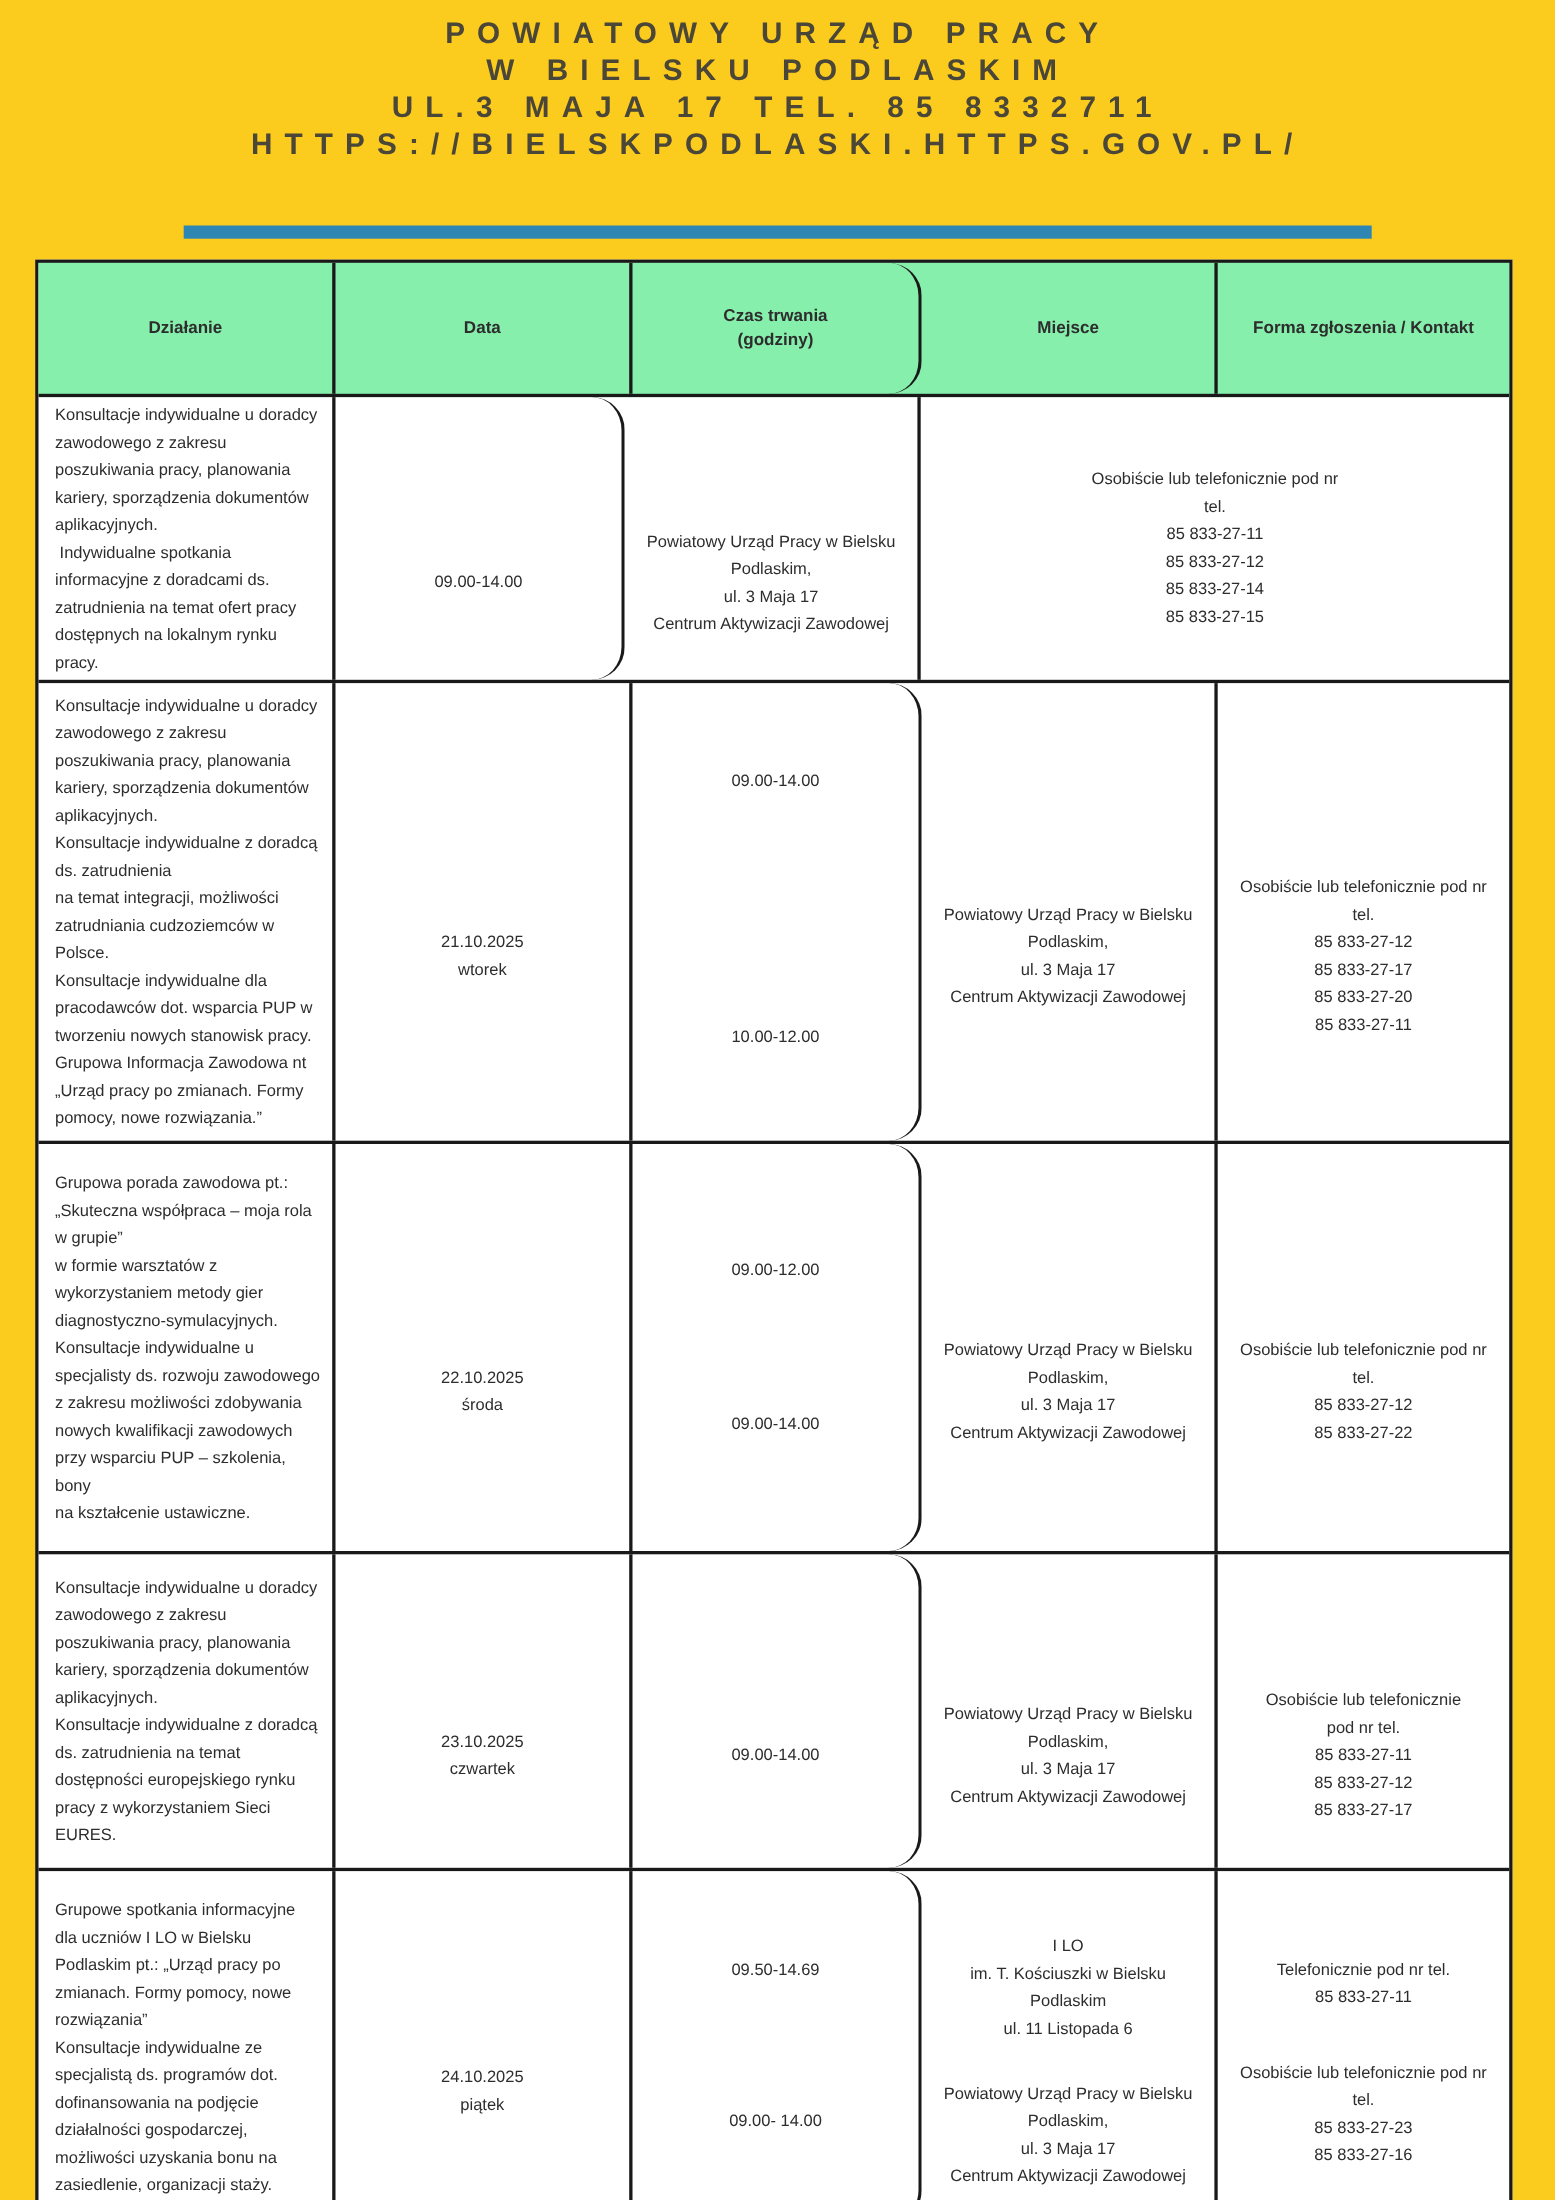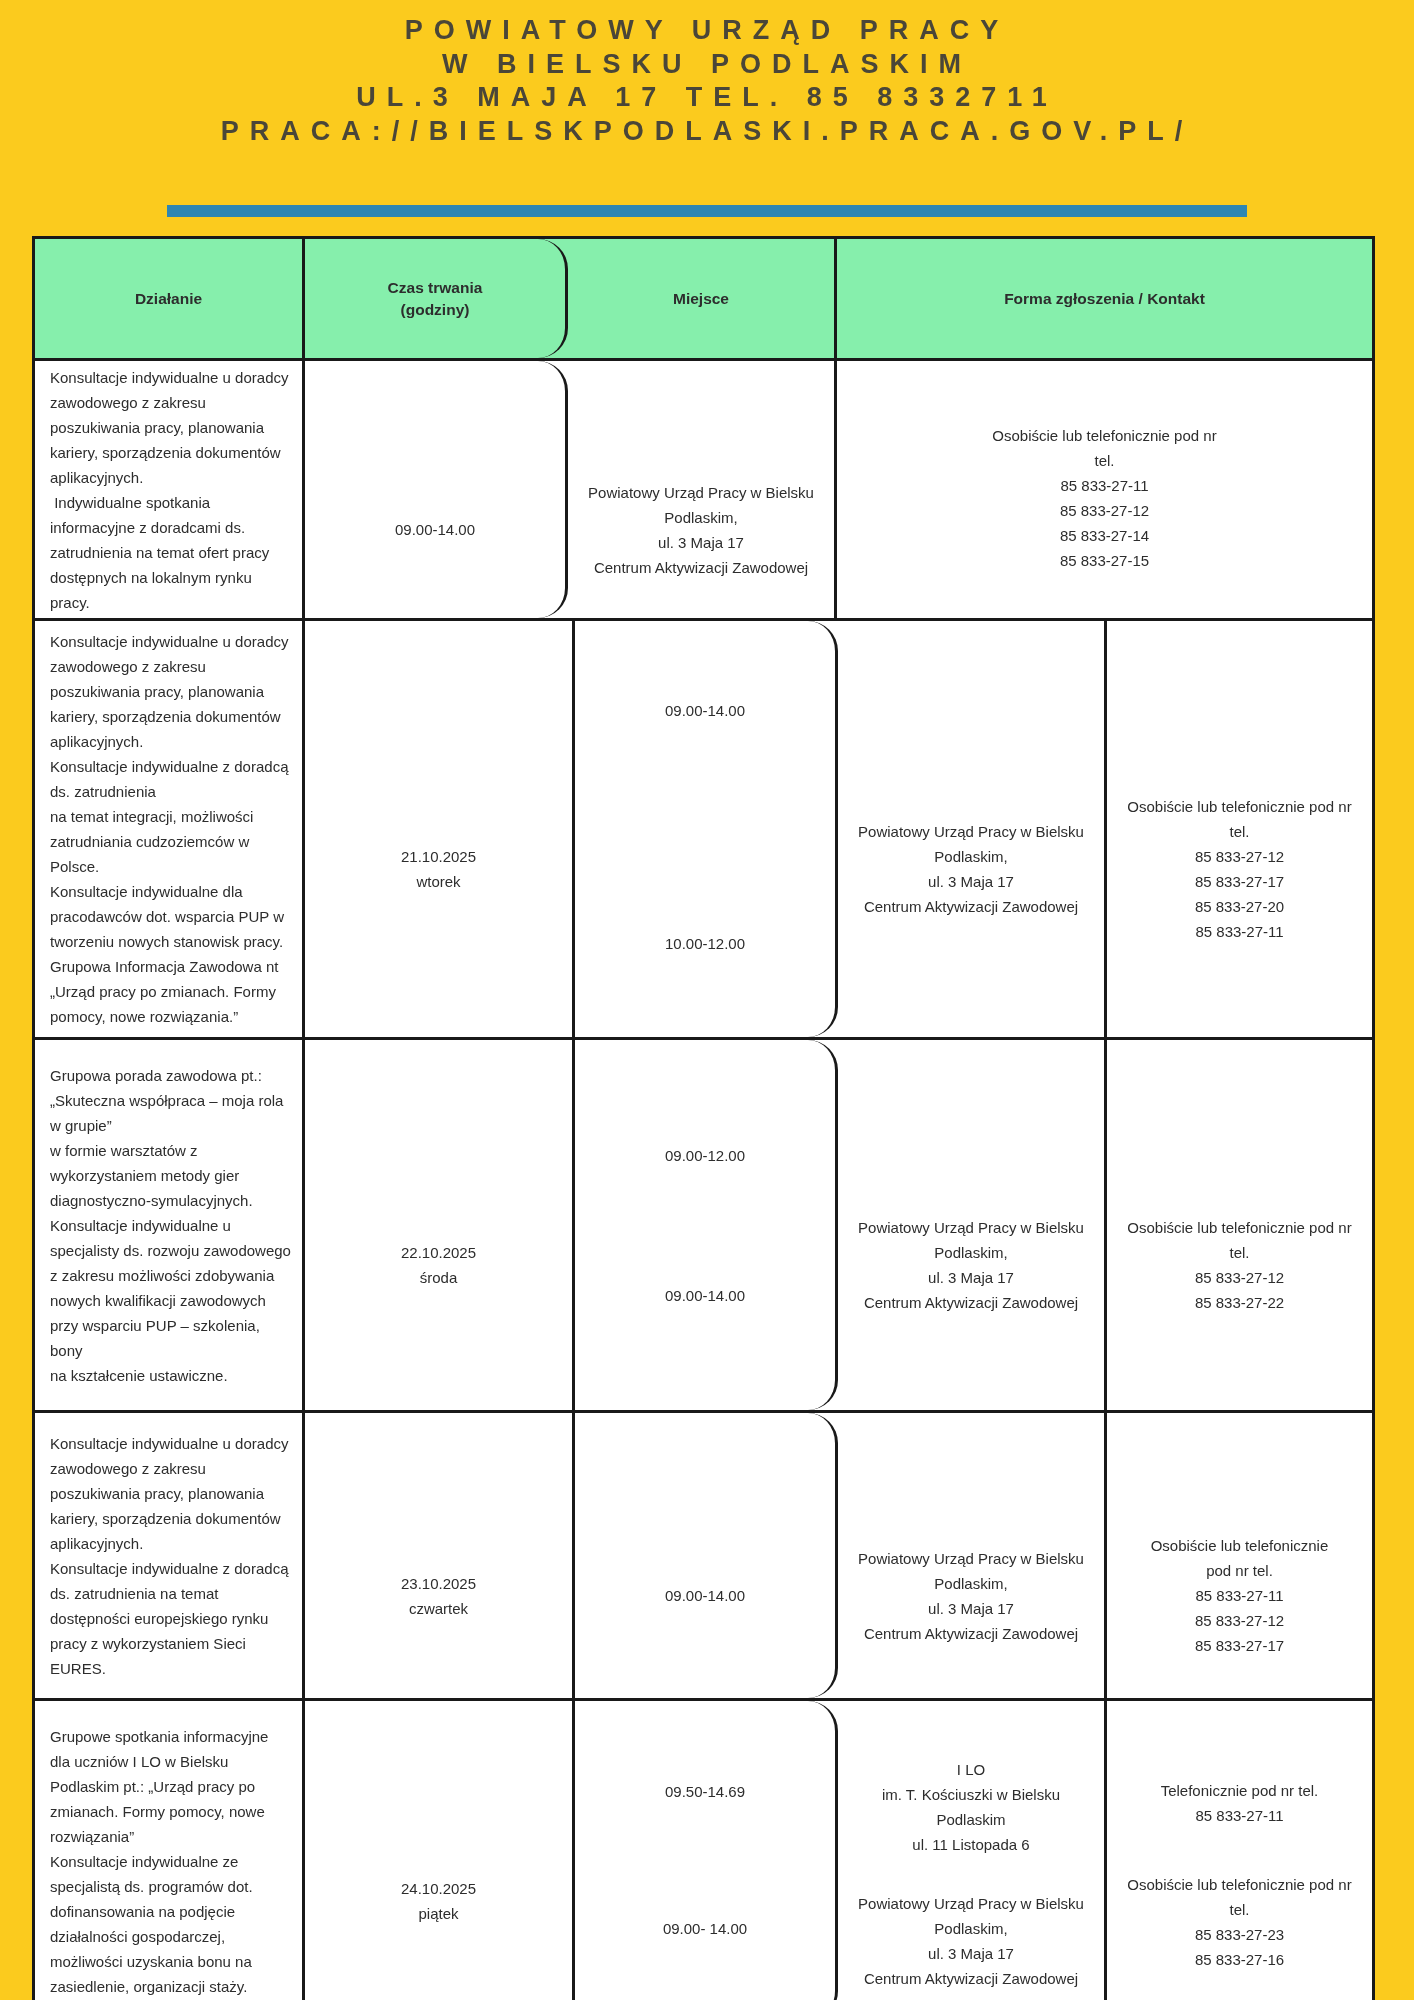--- a/index.html
+++ b/index.html
@@ -72,28 +72,29 @@
 </style>
 </head>
 <body>
 
 <div class="page">
 
   <header class="banner">
     <div class="banner-line">POWIATOWY URZĄD PRACY</div>
     <div class="banner-line">W BIELSKU PODLASKIM</div>
     <div class="banner-line">UL.3 MAJA 17 TEL. 85 8332711</div>
-    <div class="banner-line">PRACA://BIELSKPODLASKI.PRACA.GOV.PL/</div>
+    <div class="banner-line">HTTPS://BIELSKPODLASKI.HTTPS.GOV.PL/</div>
     <div class="divider"></div>
   </header>
 
   <div class="tbl">
 
     <div class="row head">
       <div class="cell c1">Działanie</div>
+      <div class="cell c2">Data</div>
       <div class="cell c3">Czas trwania
 (godziny)</div>
       <div class="cell c4">Miejsce</div>
       <div class="cell c5">Forma zgłoszenia / Kontakt</div>
     </div>
 
     <div class="row r1">
       <div class="cell c1 activity">
         <div class="act-text">Konsultacje indywidualne u doradcy
 zawodowego z zakresu

